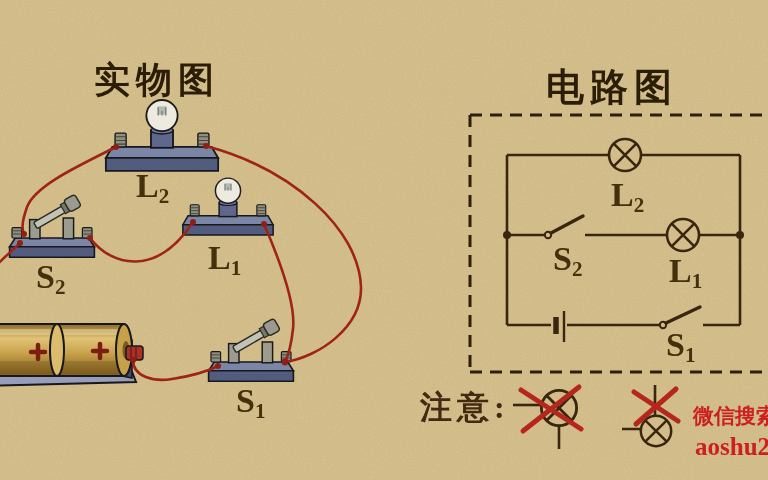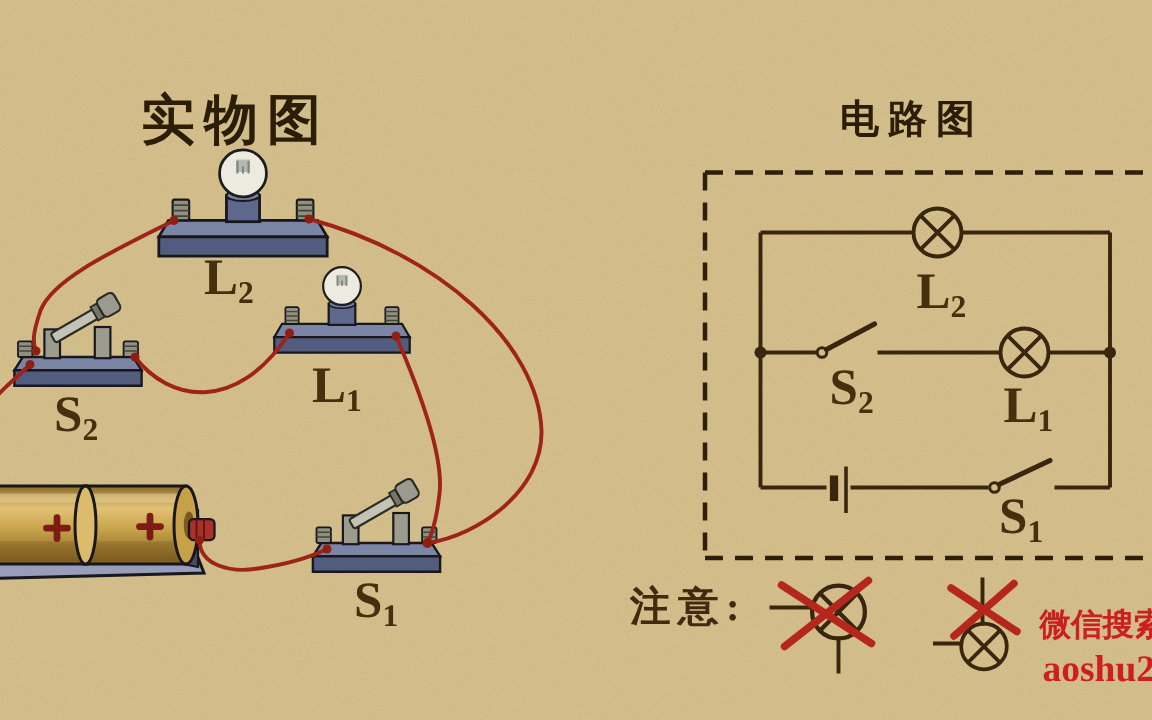--- a/index.html
+++ b/index.html
@@ -5,24 +5,24 @@
   html,body{margin:0;padding:0;background:#444;}
   .stage{
     position:relative;width:768px;height:480px;overflow:hidden;
     background:#bef264;
     font-family:"Liberation Serif", serif;
   }
   .stage svg{position:absolute;left:0;top:0;}
   .txt{position:absolute;white-space:nowrap;}
   .title{font-weight:bold;color:#2c1d07;letter-spacing:6px;}
   .title-left{left:94px;top:56px;font-size:36px;}
-  .title-right{left:560px;top:62px;font-size:26px;}
+  .title-right{left:546px;top:62px;font-size:38px;}
   .clabel{font-weight:bold;color:#45300e;font-size:34px;line-height:1;}
   .clabel sub{font-size:0.62em;position:relative;top:0.28em;vertical-align:baseline;}
-  .note-label{left:420px;top:386px;font-size:27px;font-weight:bold;color:#42290f;letter-spacing:5px;font-family:Liberation Serif, serif;}
+  .note-label{left:420px;top:386px;font-size:32px;font-weight:bold;color:#42290f;letter-spacing:5px;font-family:Liberation Serif, serif;}
   .wm{color:#cc2020;font-weight:bold;}
   .wm1{left:693px;top:402px;font-size:21px;font-family:"Liberation Sans",sans-serif;}
   .wm2{left:695px;top:433px;font-size:25px;font-family:"Liberation Serif",serif;}
 </style>
 </head>
 <body>
 
 <div class="stage">
 
 <svg width="768" height="480" viewBox="0 0 768 480">

